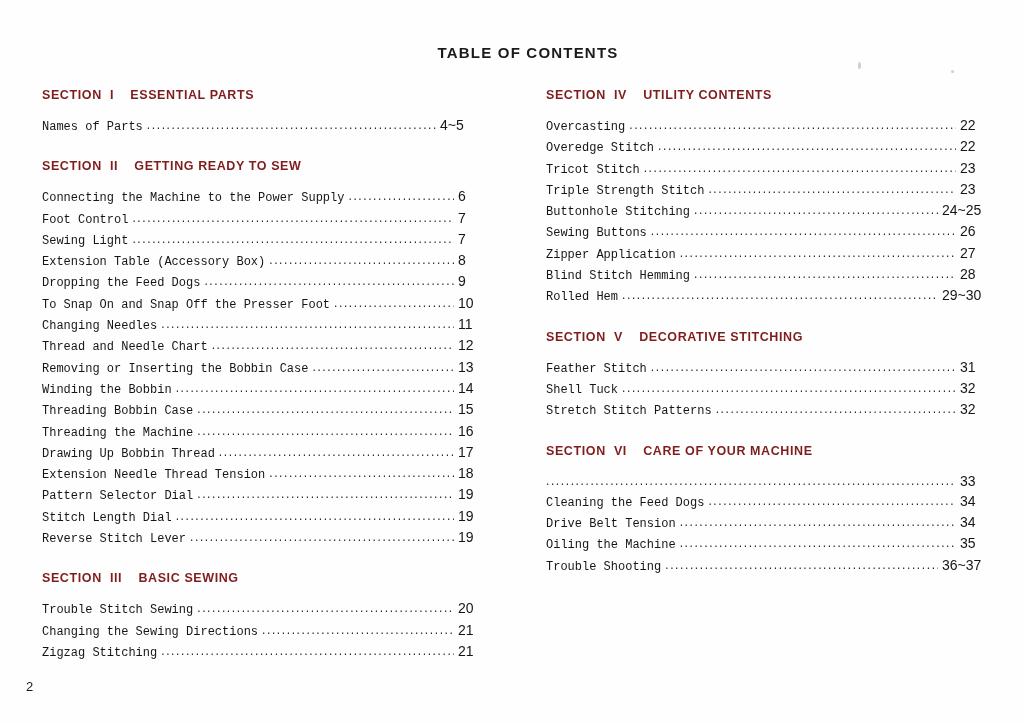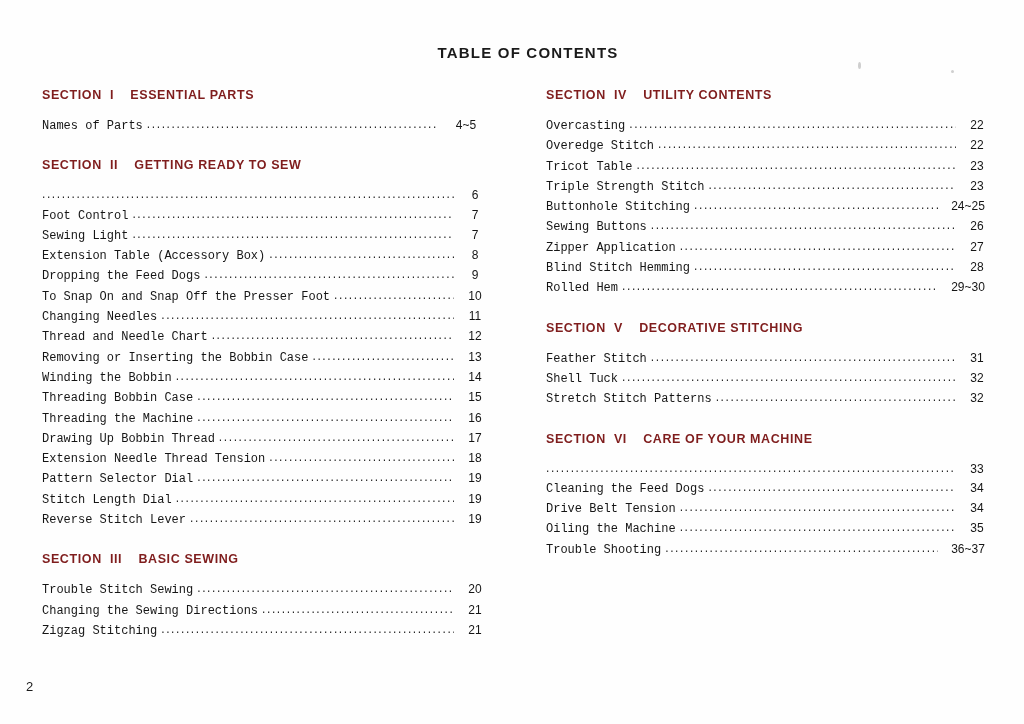--- a/index.html
+++ b/index.html
@@ -76,23 +76,23 @@
     overflow: hidden;
     white-space: nowrap;
     color: #232323;
     letter-spacing: 1.6px;
     font-size: 12px;
     position: relative;
     top: -1px;
   }
   .entry .page-num {
     flex: 0 0 auto;
-    text-align: center;
+    text-align: left;
     padding-left: 4px;
-    font-size: 12px;
+    font-size: 14px;
   }
   .pw-narrow { width: 34px; }
   .pw-wide { width: 52px; }
   .folio {
     position: absolute;
     left: 26px;
     bottom: 30px;
     font-size: 13px;
     color: #1b1b1b;
   }
@@ -117,20 +117,21 @@
         <div class="section-head first">SECTION  I    ESSENTIAL PARTS</div>
         <div class="entry">
           <span class="label">Names of Parts</span>
           <span class="dots">.........................................................................................</span>
           <span class="page-num pw-wide">4~5</span>
         </div>
       </div>
       <div class="section">
         <div class="section-head">SECTION  II    GETTING READY TO SEW</div>
         <div class="entry">
+          <span class="label">Connecting the Machine to the Power Supply</span>
           <span class="dots">.........................................................................................</span>
           <span class="page-num pw-narrow">6</span>
         </div>
         <div class="entry">
           <span class="label">Foot Control</span>
           <span class="dots">.........................................................................................</span>
           <span class="page-num pw-narrow">7</span>
         </div>
         <div class="entry">
           <span class="label">Sewing Light</span>
@@ -234,21 +235,21 @@
           <span class="label">Overcasting</span>
           <span class="dots">.........................................................................................</span>
           <span class="page-num pw-narrow">22</span>
         </div>
         <div class="entry">
           <span class="label">Overedge Stitch</span>
           <span class="dots">.........................................................................................</span>
           <span class="page-num pw-narrow">22</span>
         </div>
         <div class="entry">
-          <span class="label">Tricot Table</span>
+          <span class="label">Tricot Stitch</span>
           <span class="dots">.........................................................................................</span>
           <span class="page-num pw-narrow">23</span>
         </div>
         <div class="entry">
           <span class="label">Triple Strength Stitch</span>
           <span class="dots">.........................................................................................</span>
           <span class="page-num pw-narrow">23</span>
         </div>
         <div class="entry">
           <span class="label">Buttonhole Stitching</span>

